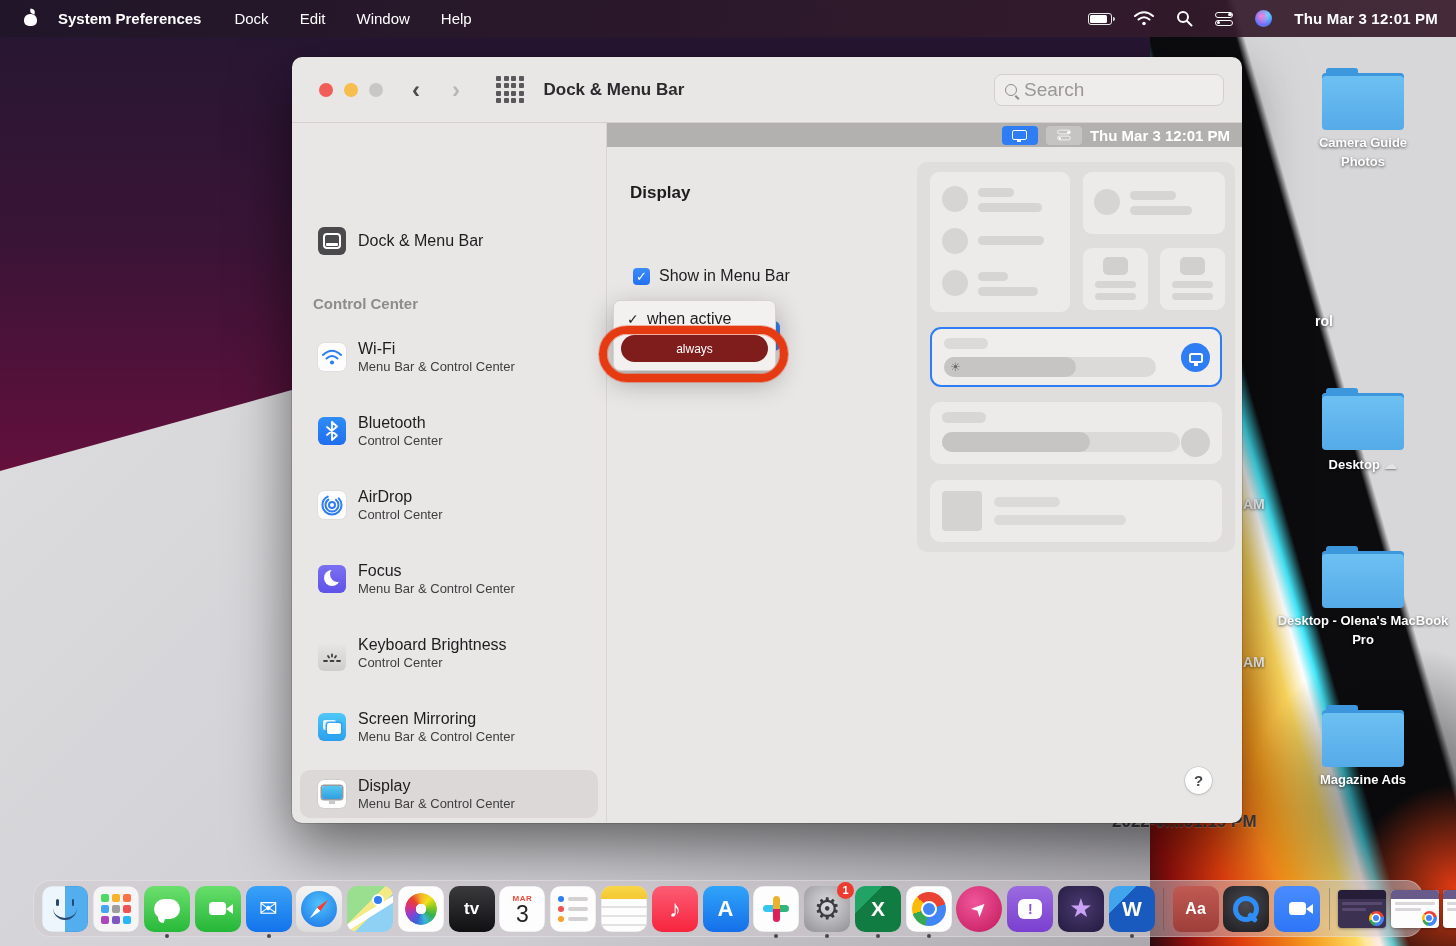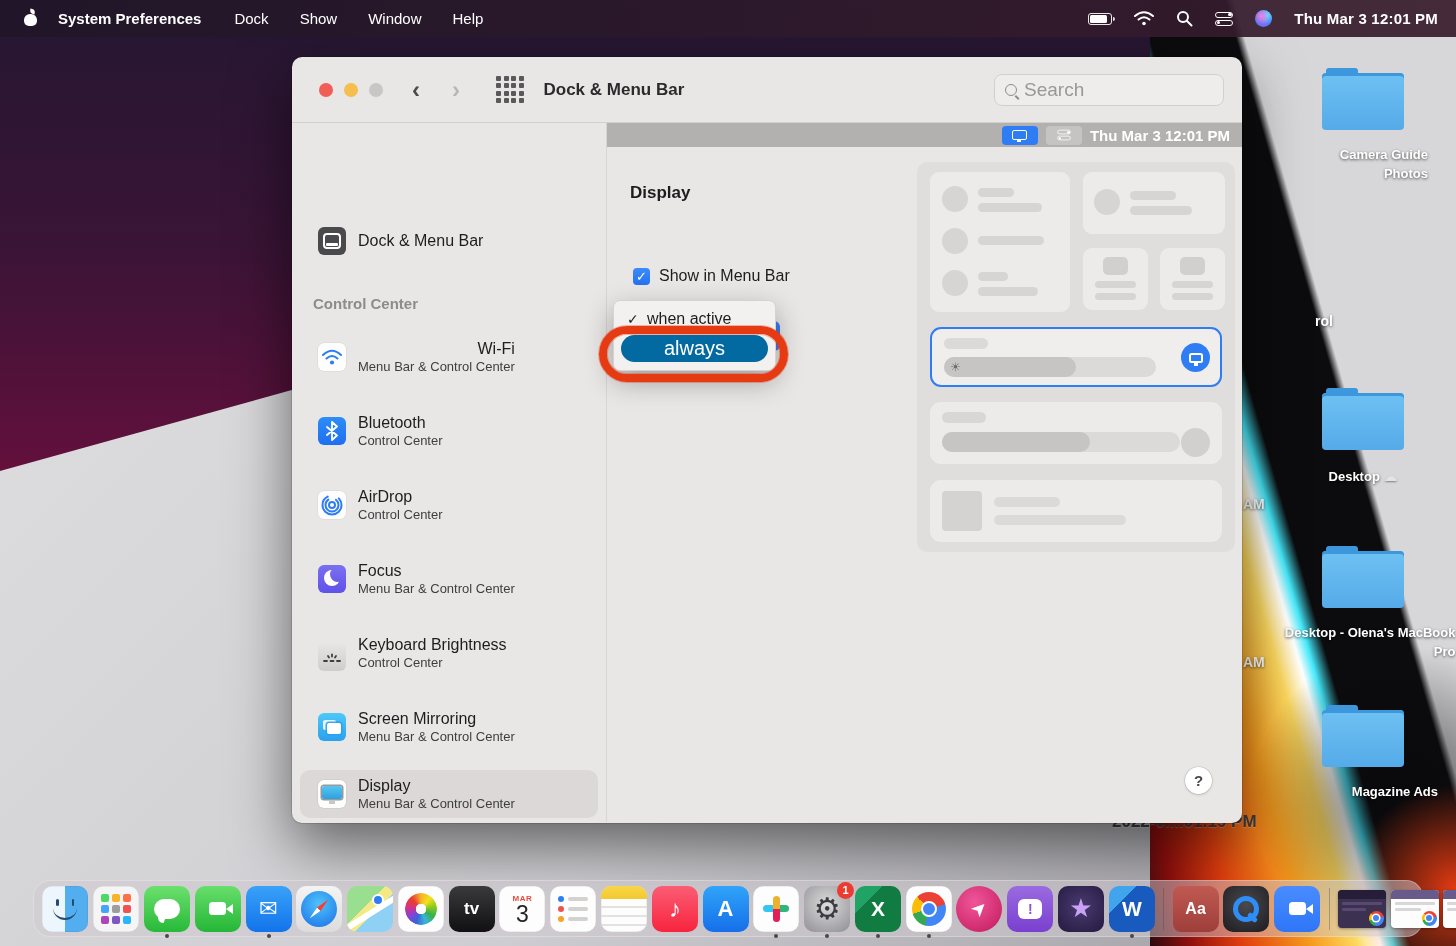--- a/index.html
+++ b/index.html
@@ -38,21 +38,21 @@
   .cc-icon i:last-child { bottom:0; } .cc-icon i:last-child::after { content:""; position:absolute; left:.5px; top:.5px; width:3.4px; height:3.4px; border-radius:50%; background:#fff; }
   .siri-icon { width:17px; height:17px; border-radius:50%;
     background:radial-gradient(circle at 35% 35%, #ff7ad9, transparent 55%),radial-gradient(circle at 70% 30%, #6ae0ff, transparent 55%),radial-gradient(circle at 50% 75%, #8a6bff, transparent 60%),#2e7df5; }
   .mb-time { font-weight:600; letter-spacing:.2px; }
 
   
   .folder-wrap { position:absolute; width:170px; z-index:1; display:flex; flex-direction:column; align-items:center; }
   .folder-icon { width:82px; height:62px; position:relative; }
   .folder-icon .tab { position:absolute; left:4px; top:0; width:32px; height:10px; border-radius:3px 3px 0 0; background:#3c97dd; }
   .folder-icon .body { position:absolute; left:0; top:5px; right:0; bottom:0; border-radius:4px; background:linear-gradient(to bottom,#6ec1f2,#55abe9); box-shadow:inset 0 3px 0 #3c97dd; }
-  .folder-label { margin-top:16px; color:#fff; font-size:13px; font-weight:bold; text-align:right; line-height:1.45; text-shadow:0 1px 3px rgba(0,0,0,.65); }
+  .folder-label { margin-top:4px; color:#fff; font-size:13px; font-weight:bold; text-align:center; line-height:1.45; text-shadow:0 1px 3px rgba(0,0,0,.65); }
   .icloud-icon { color:#e4e3e6; font-size:14px; text-shadow:0 1px 2px rgba(0,0,0,.4); }
   .partial-label { position:absolute; z-index:1; color:#fff; font-size:14px; font-weight:bold; text-shadow:0 1px 3px rgba(0,0,0,.6); }
   .file-stamp { position:absolute; z-index:1; color:#3e3d40; font-size:17px; font-weight:bold; text-shadow:0 1px 1px rgba(255,255,255,.25); }
 
   
   .window { position:absolute; left:292px; top:57px; width:950px; height:766px; z-index:5;
     background:#e9e7e6; border-radius:10px; box-shadow:0 22px 60px rgba(0,0,0,.55), 0 0 0 1px rgba(0,0,0,.12); overflow:hidden; }
   .titlebar { position:relative; height:66px; border-bottom:1px solid #d3d0cf; display:flex; align-items:center; }
   .tl { width:14px; height:14px; border-radius:50%; margin-right:11px; }
   .tl.red{ background:#f15e57; margin-left:27px; } .tl.yellow{ background:#f6bd4f; } .tl.gray{ background:#c9c7c6; }
@@ -105,21 +105,21 @@
   .content h2 { position:absolute; left:23px; top:60px; font-size:17px; color:#1d1d1f; }
   .content .desc { position:absolute; left:23px; top:84px; width:240px; font-size:15px; color:#2a2a2c; line-height:1.45; }
   .check-row { position:absolute; left:26px; top:144px; display:flex; align-items:center; }
   .checkbox { width:17px; height:17px; border-radius:4px; background:linear-gradient(to bottom,#3c8bf7,#2572f2); color:#fff; font-size:13px; font-weight:bold; display:flex; align-items:center; justify-content:center; margin-right:9px; }
   .check-row label { font-size:16px; color:#1d1d1f; }
 
   .popup-fragment { position:absolute; left:151px; top:198px; width:22px; height:30px; border-radius:6px; background:#3b7ff5; }
   .dropdown { position:absolute; left:6px; top:177px; width:163px; background:#f3f1f0; border:1px solid #d5d2d1; border-radius:7px; box-shadow:0 10px 28px rgba(0,0,0,.33); padding:5px 0 8px; z-index:2; }
   .dd-row { display:flex; align-items:center; height:26px; padding-left:13px; font-size:16px; color:#1d1d1f; }
   .dd-row .chk { width:20px; font-size:14px; font-weight:bold; }
-  .dd-pill { margin:3px 7px 0; height:27px; border-radius:13.5px; background:#0369a1; color:#fff; display:flex; align-items:center; justify-content:center; font-size:20px; }
+  .dd-pill { margin:3px 7px 0; height:27px; border-radius:13.5px; background:#7f1d1d; color:#fff; display:flex; align-items:center; justify-content:center; font-size:12px; }
   .annotation-ring { position:absolute; left:-8px; top:203px; width:189px; height:56px; border:8px solid #e63a12; border-radius:30px; z-index:3; box-shadow:0 0 0 1px rgba(230,58,18,.35), inset 0 0 0 1px rgba(230,58,18,.35); }
 
   .cc-preview { position:absolute; right:7px; top:39px; width:318px; height:390px; background:#e0dedd; border-radius:10px; }
   .card { position:absolute; background:#edebea; border-radius:9px; }
   .shape-circle { background:#d7d5d4; border-radius:50%; position:absolute; }
   .shape-bar { background:#d7d5d4; border-radius:5px; position:absolute; }
   .shape-sq { background:#d2d0cf; border-radius:5px; position:absolute; }
   .disp-card { position:absolute; left:13px; top:165px; width:292px; height:60px; background:#f0eeed; border:2.5px solid #2e7df5; border-radius:11px; }
   .disp-card .pill { position:absolute; left:12px; top:9px; width:44px; height:11px; border-radius:5.5px; background:#dcdad9; }
   .disp-card .track { position:absolute; left:12px; top:28px; width:212px; height:20px; border-radius:10px; background:#dcdad9; }
@@ -255,21 +255,21 @@
   <div class="partial-label" style="left:1315px; top:313px;">rol</div>
   <div class="partial-label" style="left:1243px; top:496px;">AM</div>
   <div class="partial-label" style="left:1243px; top:654px;">AM</div>
   <div class="file-stamp" style="left:1112px; top:812px;">2022-0....01.19 PM</div>
 
   <div class="menubar">
     <div class="mb-left">
       <span class="apple-icon"></span>
       <span class="mb-app">System Preferences</span>
       <span class="mb-item">Dock</span>
-      <span class="mb-item">Show</span>
+      <span class="mb-item">Edit</span>
       <span class="mb-item">Window</span>
       <span class="mb-item">Help</span>
     </div>
     <div class="mb-right">
       <span class="battery-icon"></span>
       <svg width="20" height="15" viewBox="0 0 20 15">
           <path d="M1 5 Q10 -2.5 19 5" stroke="#fff" stroke-width="2" fill="none" stroke-linecap="round"></path>
           <path d="M4.5 8.5 Q10 4 15.5 8.5" stroke="#fff" stroke-width="2" fill="none" stroke-linecap="round"></path>
           <circle cx="10" cy="12.5" r="1.8" fill="#fff"></circle>
         </svg>
@@ -322,21 +322,21 @@
 
       <div class="sidebar">
         <div class="side-row" style="top:98px;">
           <span class="side-icon ic-dockmenu"></span>
           <div class="side-text">
               <div class="t">Dock &amp; Menu Bar</div>
             </div>
         </div>
         <div class="section-head" style="top:172px;">Control Center</div>
 
-        <div class="side-row" style="top:210px;text-align:right;">
+        <div class="side-row" style="top:210px;">
           <span class="side-icon ic-white">
             <svg width="22" height="17" viewBox="0 0 22 17">
                 <path d="M2 6 Q11 -2.5 20 6" class="blue-stroke" stroke-width="2.4"></path>
                 <path d="M5.5 9.5 Q11 4.5 16.5 9.5" class="blue-stroke" stroke-width="2.4"></path>
                 <circle cx="11" cy="13.5" r="2.1" fill="#2e7df5"></circle>
               </svg>
           </span>
           <div class="side-text">
             <div class="t">Wi-Fi</div>
             <div class="s">Menu Bar &amp; Control Center</div>

